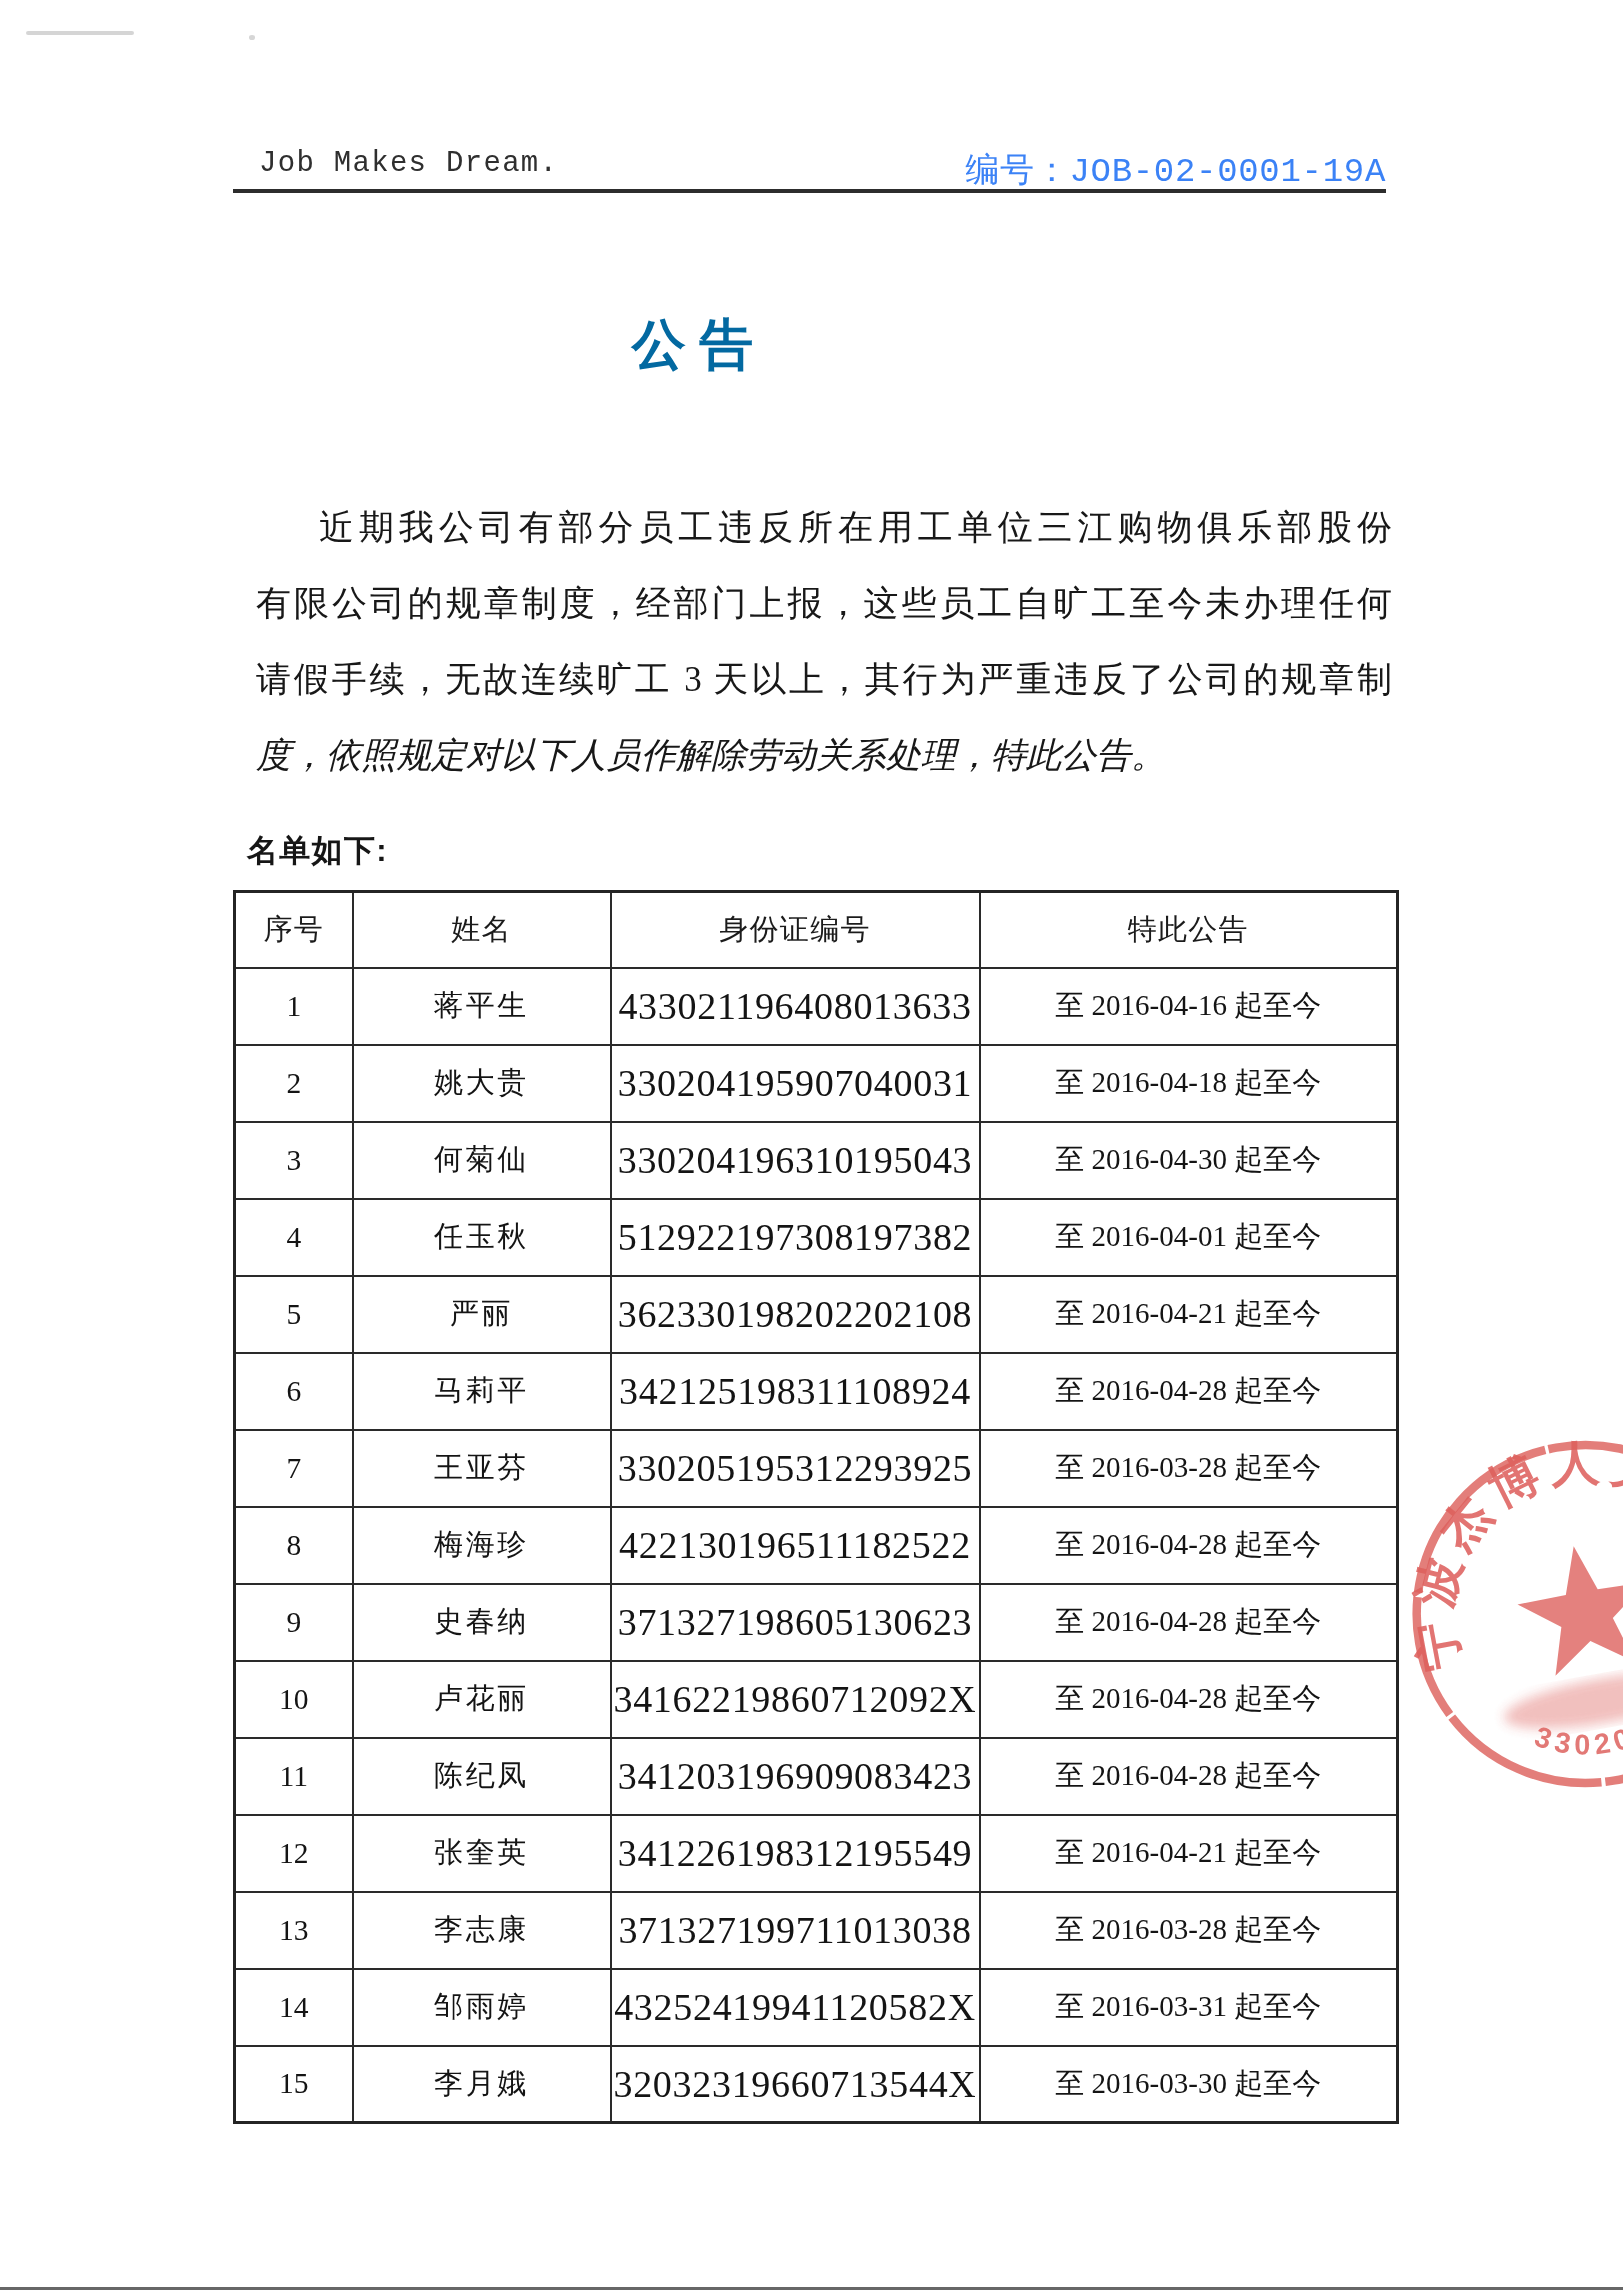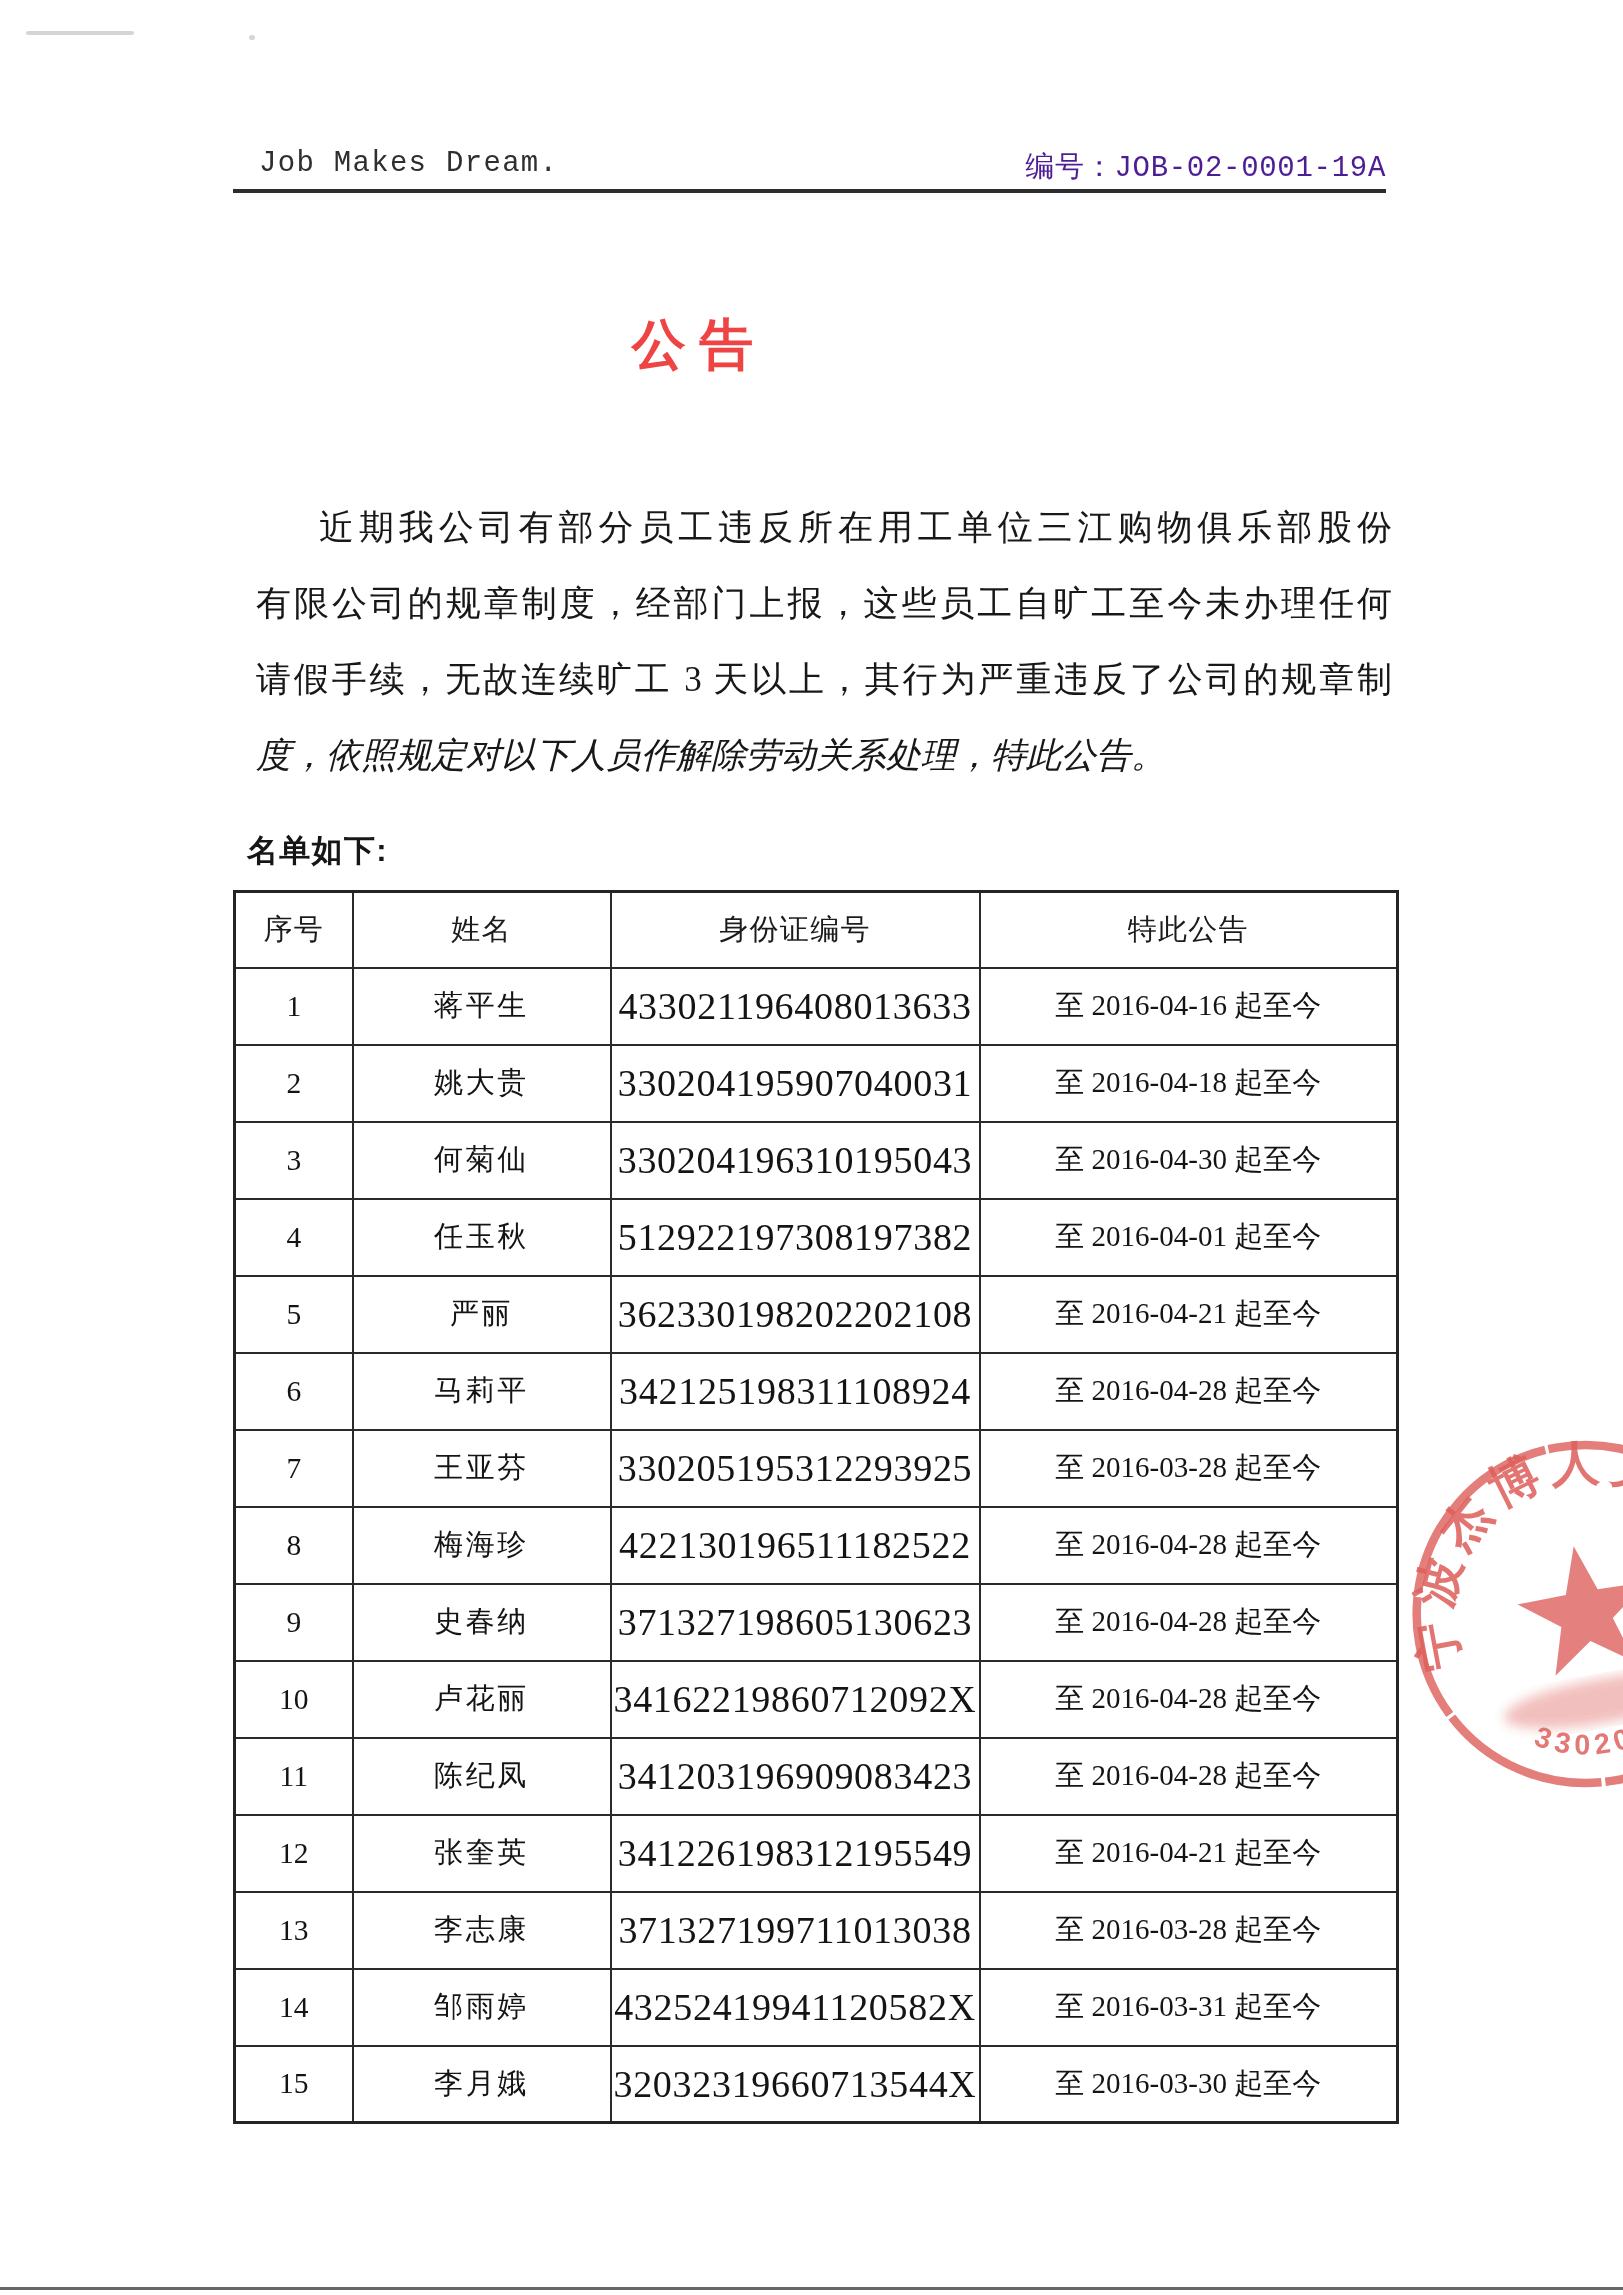--- a/index.html
+++ b/index.html
@@ -23,43 +23,43 @@
     font-size: 29px;
     letter-spacing: 1.3px;
     color: #2f2f2f;
     margin-left: 16px;
   }
   .doc-number {
     position: absolute;
     right: 237px;
     top: 147px;
     font-family: "Liberation Mono", "DejaVu Sans Mono", monospace;
-    font-size: 29px;
+    font-size: 34px;
     letter-spacing: 0.7px;
-    color: #4c1d95;
+    color: #3b82f6;
   }
   .header-rule {
     position: absolute;
     left: 233px;
     top: 189px;
     width: 1153px;
     height: 3.9px;
     background: #2d2d2d;
   }
 
   
   .doc-title {
     position: absolute;
     left: 0;
     top: 309px;
     width: 1385px;
     text-align: center;
     font-size: 54px;
     font-weight: bold;
-    color: #ef4444;
+    color: #0369a1;
   }
 
   
   .body-text {
     position: absolute;
     left: 224px;
     top: 490px;
     width: 1168px;
     font-size: 35px;
     line-height: 76px;

